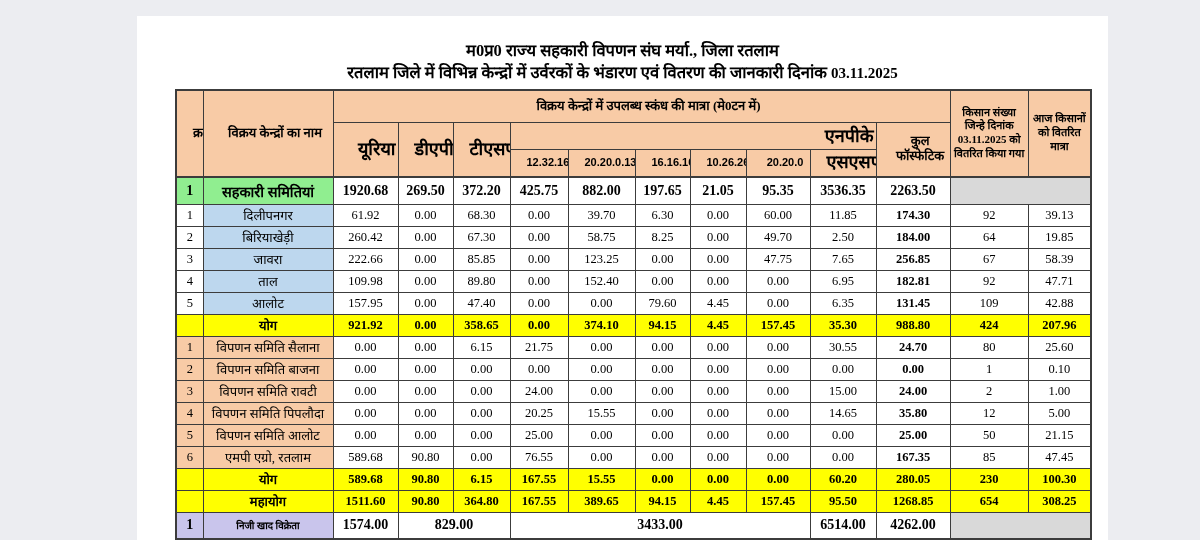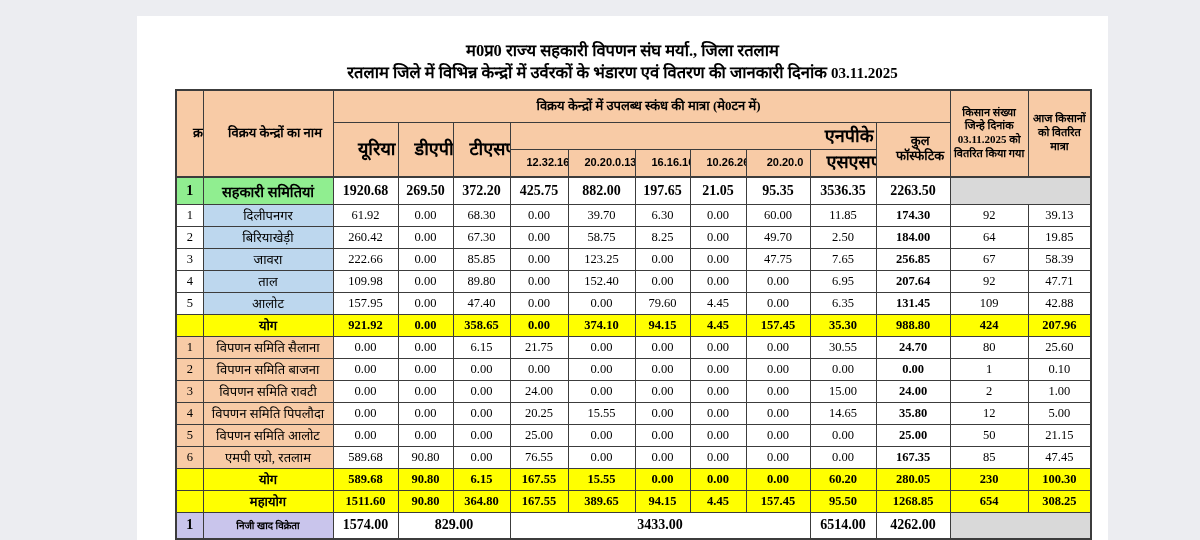--- a/index.html
+++ b/index.html
@@ -167,21 +167,21 @@
           <td class="cell-center-name">ताल</td>
           <td class="num">109.98</td>
           <td class="num">0.00</td>
           <td class="num">89.80</td>
           <td class="num">0.00</td>
           <td class="num">152.40</td>
           <td class="num">0.00</td>
           <td class="num">0.00</td>
           <td class="num">0.00</td>
           <td class="num">6.95</td>
-          <td class="num kul">207.64</td>
+          <td class="num kul">182.81</td>
           <td class="num">92</td>
           <td class="num">47.71</td>
         </tr>
         <tr class="row-coop">
           <td class="cell-sr">5</td>
           <td class="cell-center-name">आलोट</td>
           <td class="num">157.95</td>
           <td class="num">0.00</td>
           <td class="num">47.40</td>
           <td class="num">0.00</td>

